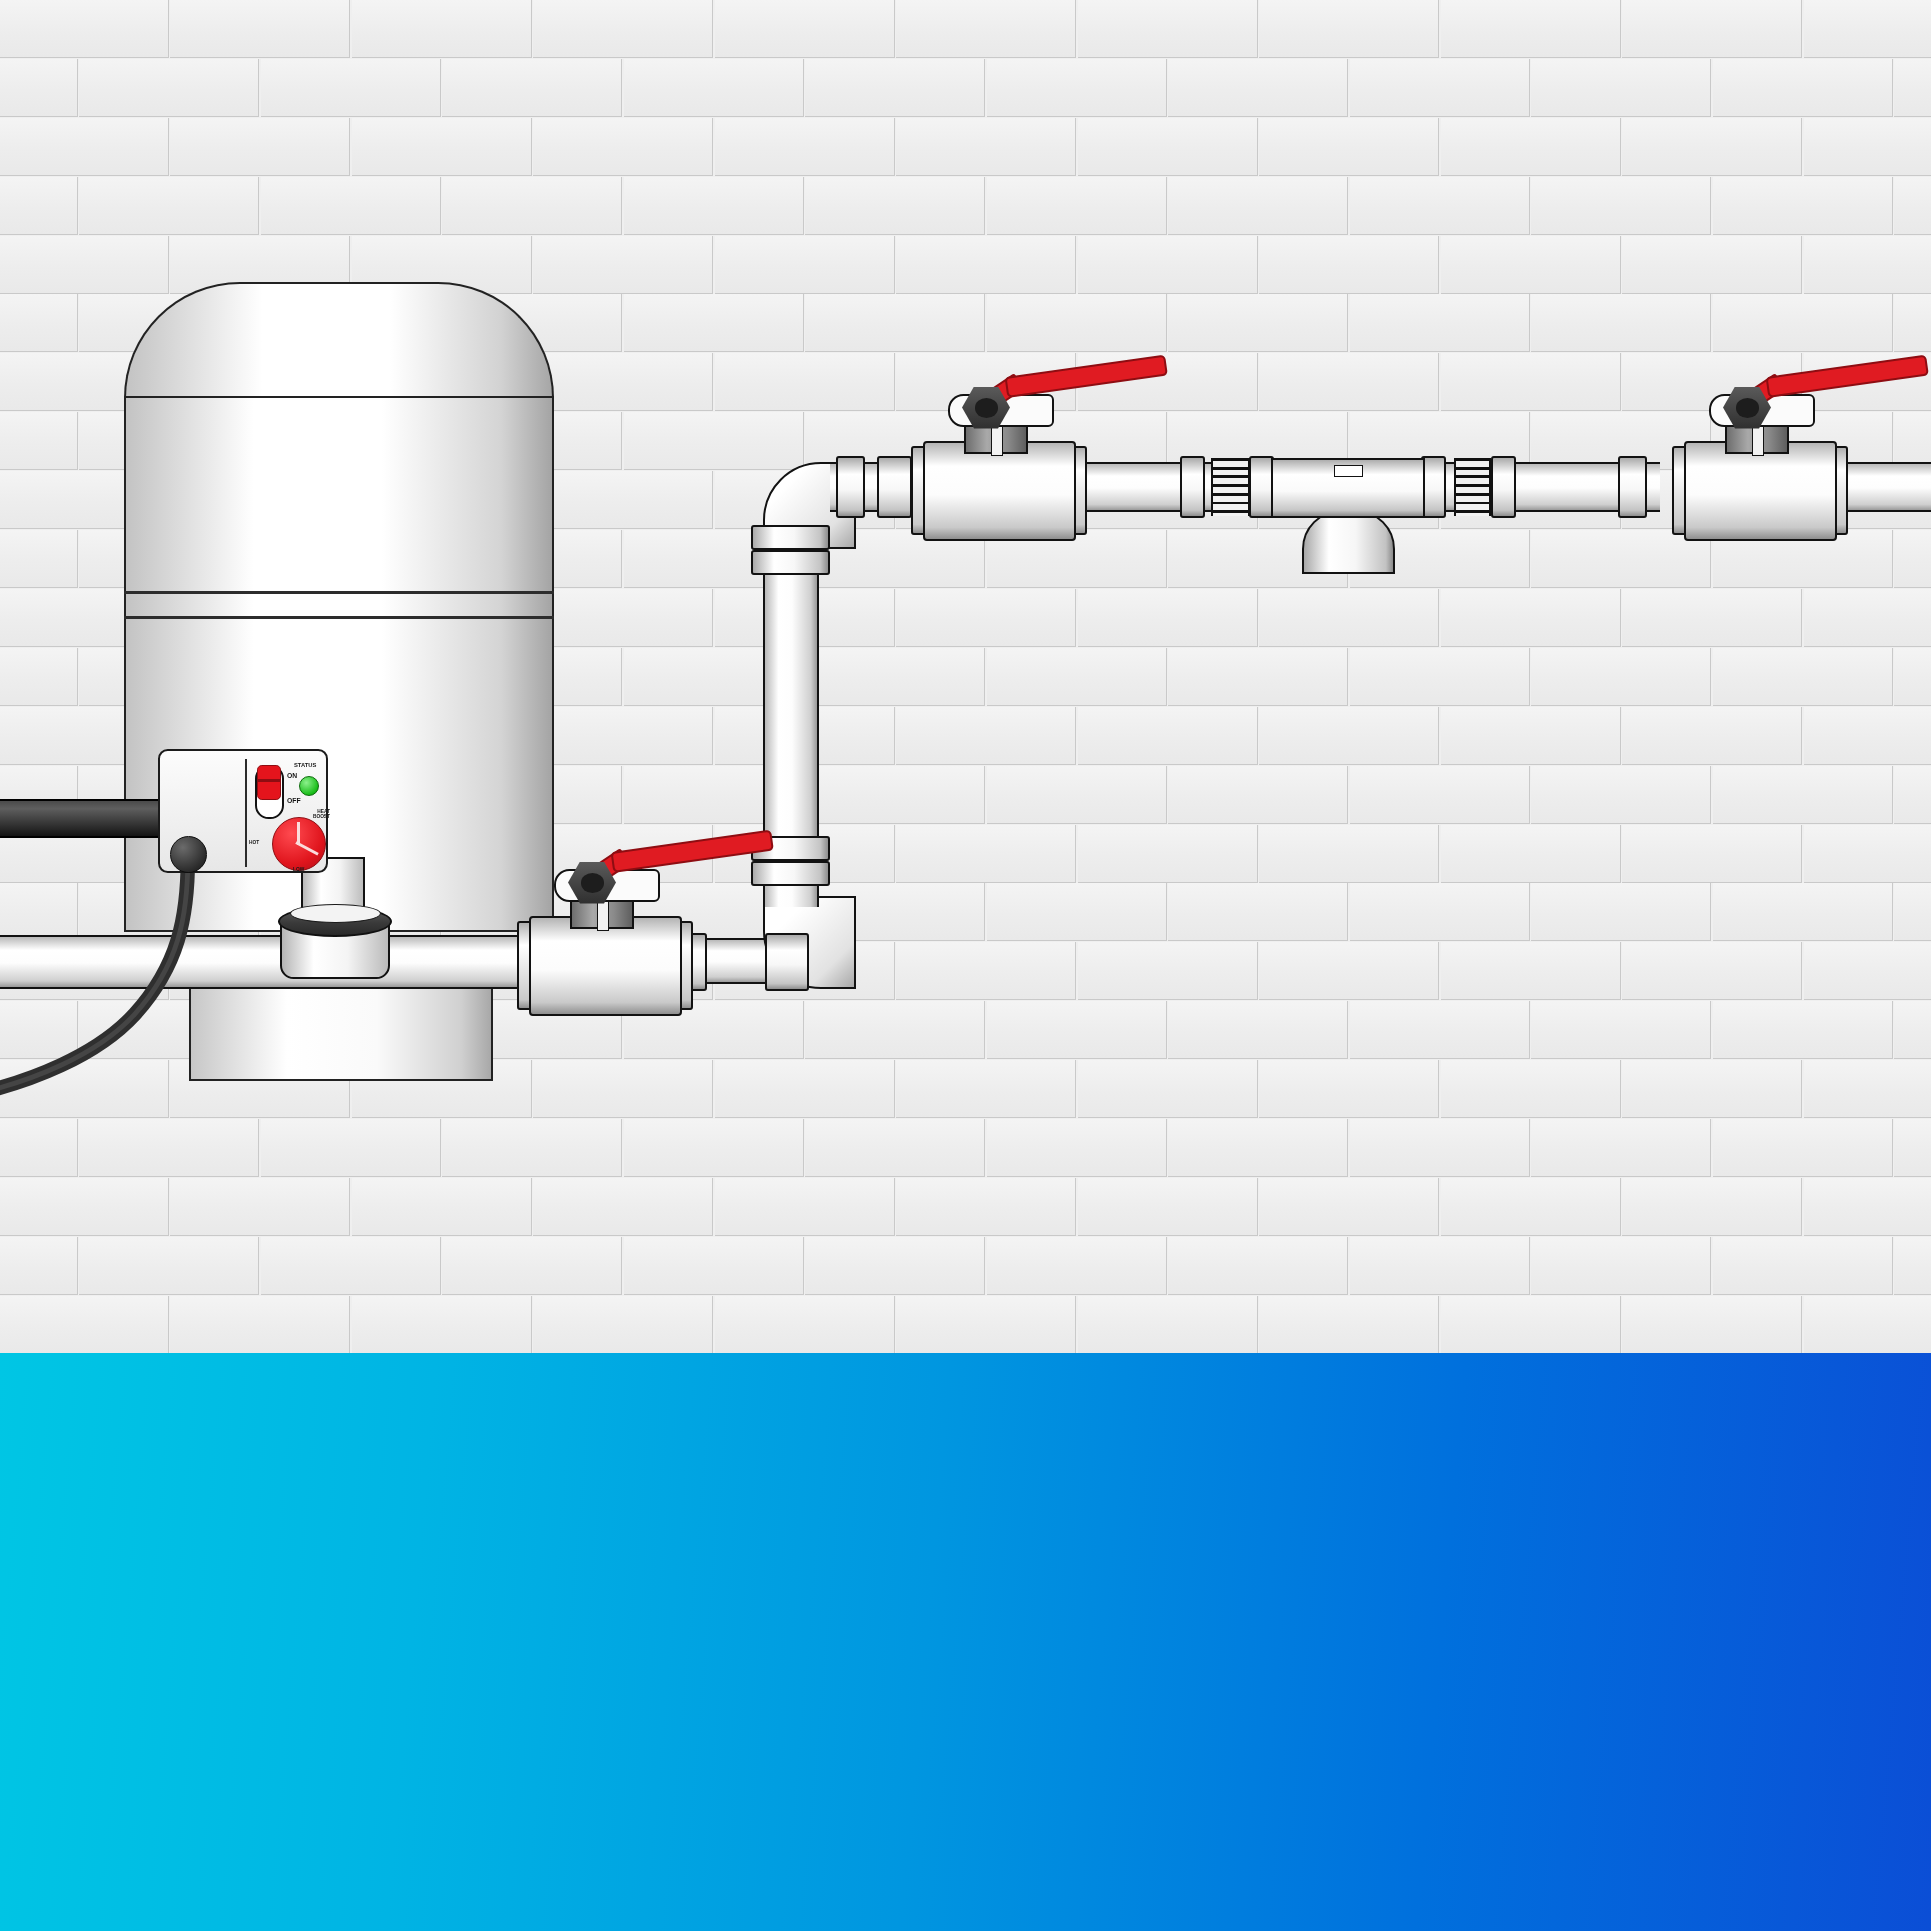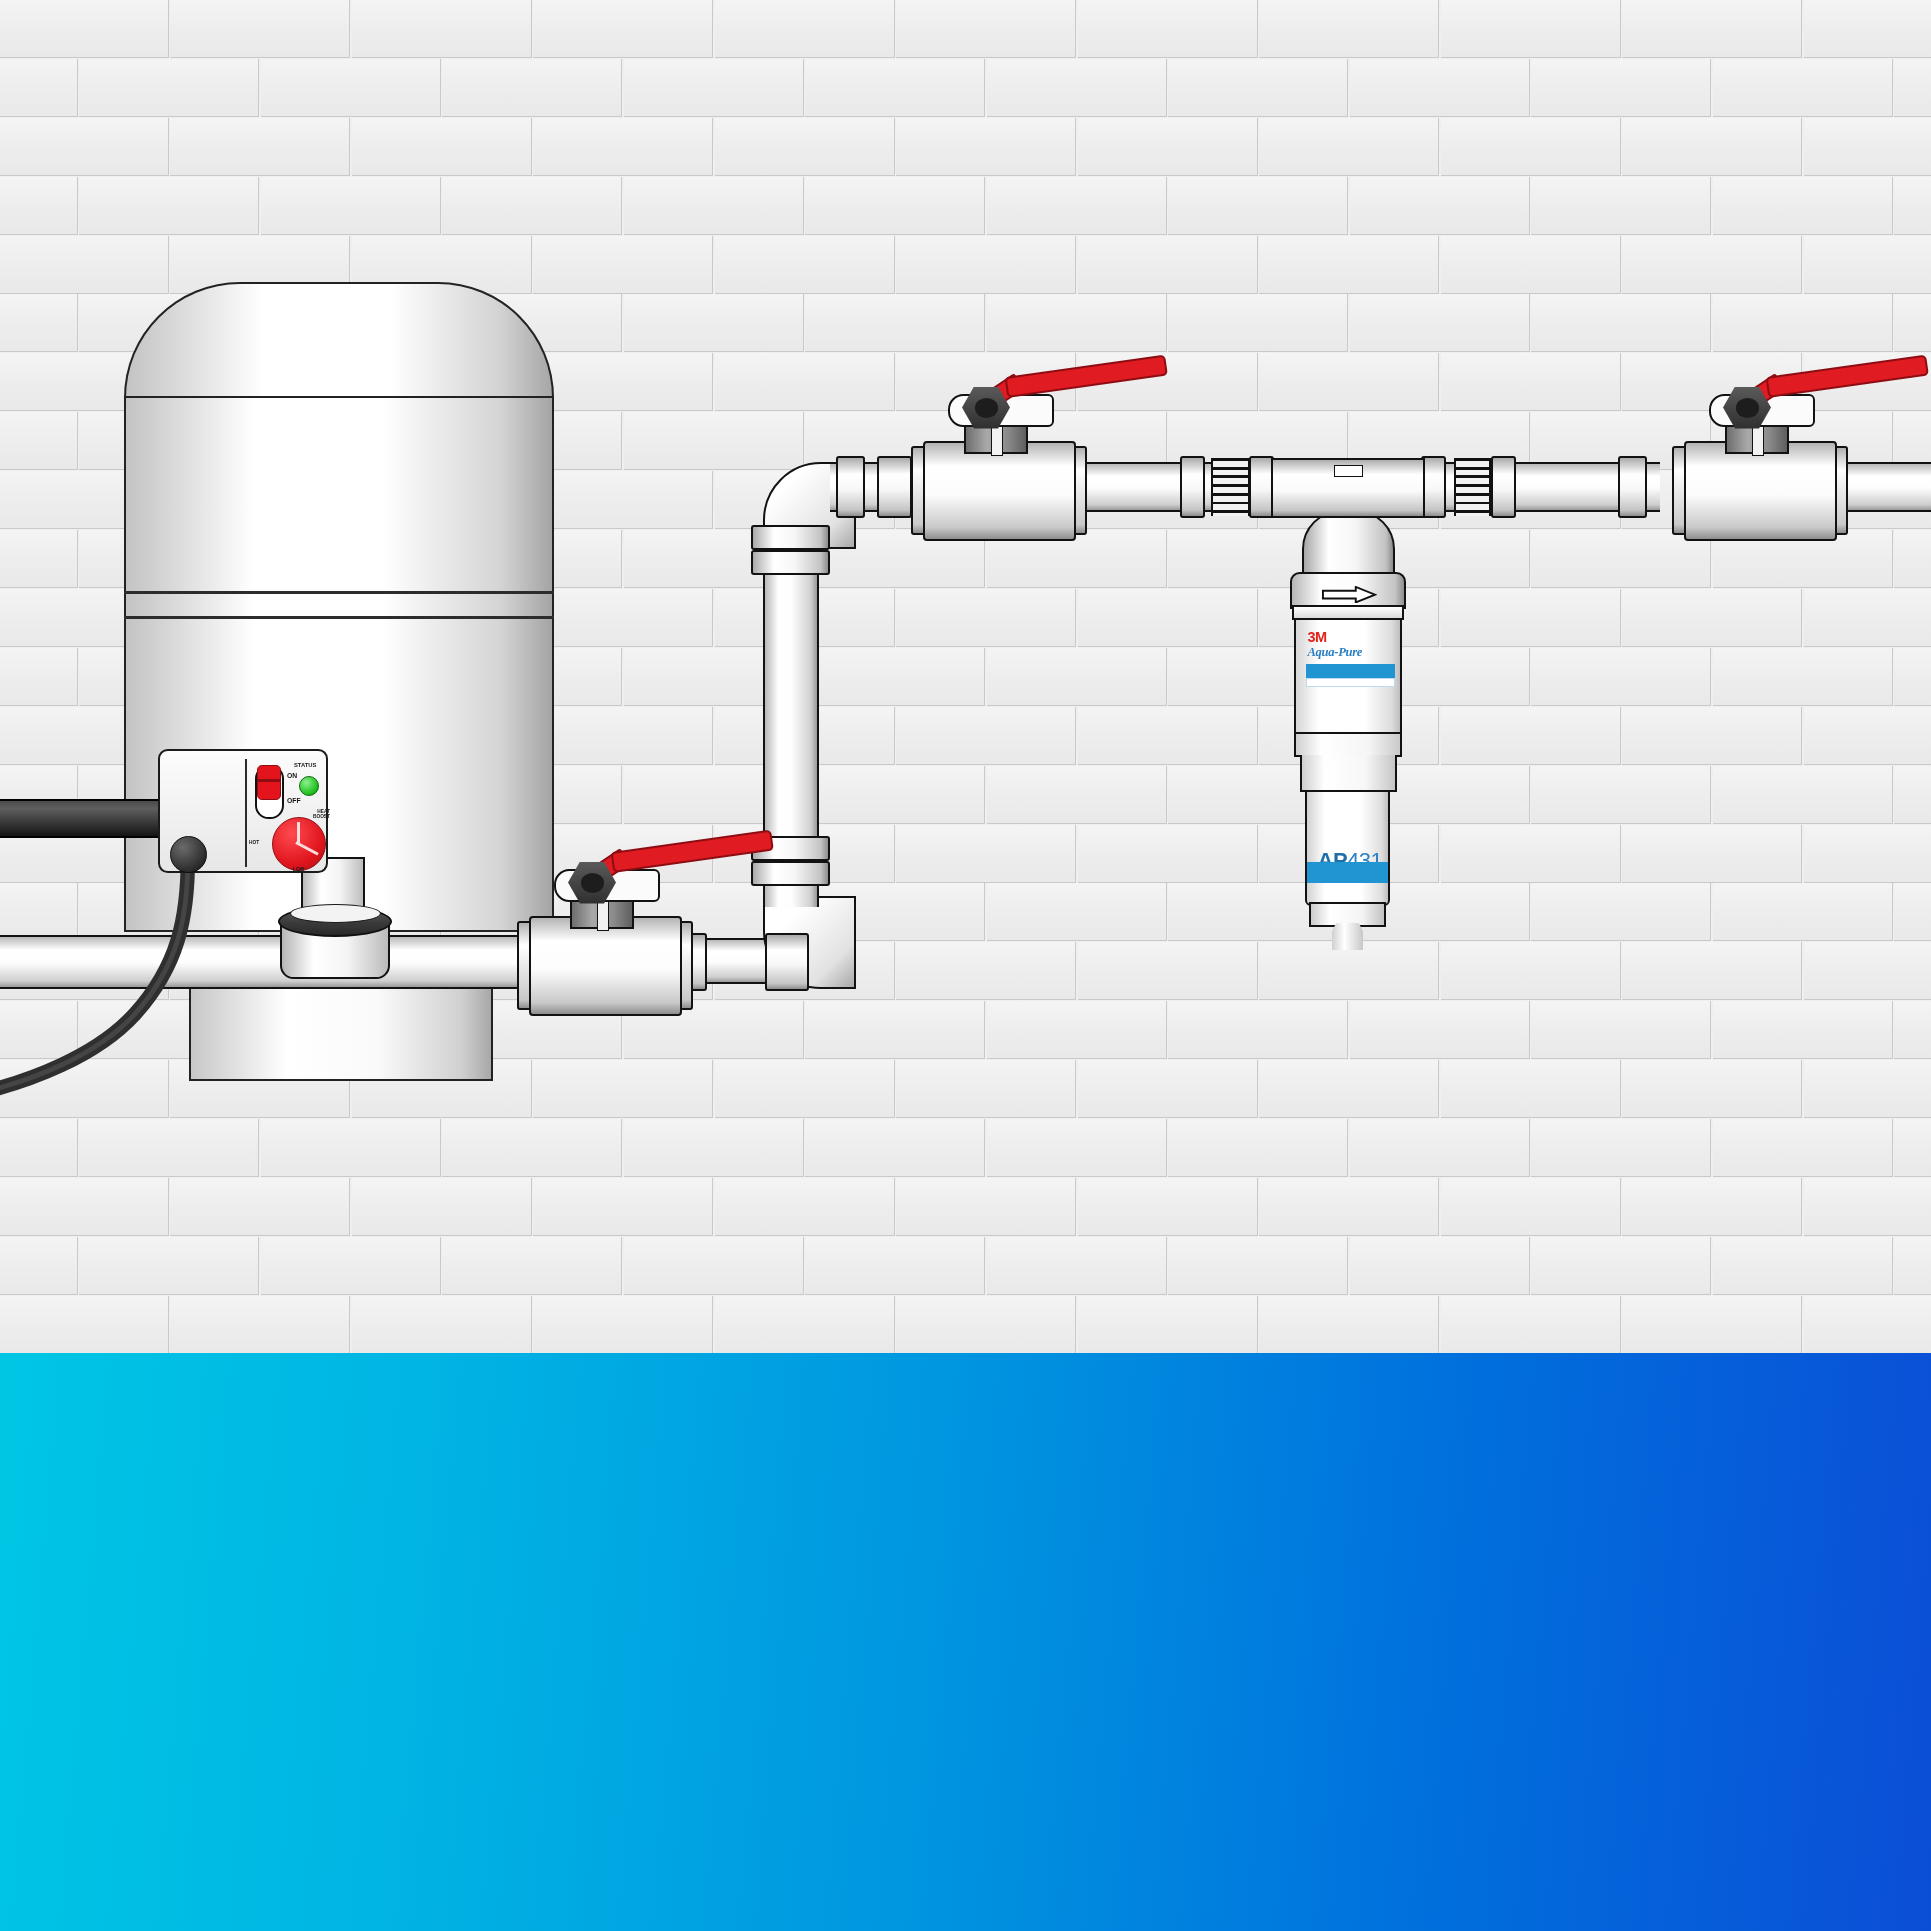--- a/index.html
+++ b/index.html
@@ -584,42 +584,20 @@
     <div class="v-body"></div>
     <div class="v-stem"></div>
     <div class="v-plate"></div>
     <div class="v-lever2"></div>
     <div class="v-lever"></div>
     <div class="v-nut"></div>
   </div>
 
   <div class="pipeH" style="left:1834px;top:462px;width:106px;height:50px;z-index:2;"></div>
 
-  <div id="filt">
-    <div id="f-head">
-      <svg id="f-arrow" viewBox="0 0 58 18">
-        <path d="M2 5 L36 5 L36 1 L56 9 L36 17 L36 13 L2 13 Z" fill="#ffffff" stroke="#111" stroke-width="2"></path>
-      </svg>
-    </div>
-    <div id="f-ring"></div>
-    <div id="f-upper">
-      <div id="f-3m">3M</div>
-      <div id="f-aqua">Aqua-Pure</div>
-      <div id="f-stripe"></div>
-      <div id="f-stripe2"></div>
-    </div>
-    <div id="f-band1"></div>
-    <div id="f-taper"></div>
-    <div id="f-lower">
-      <div id="f-model"><b>AP</b><span>431</span></div>
-    </div>
-    <div id="f-blueband"></div>
-    <div id="f-cap"></div>
-    <div id="f-plug"></div>
-  </div>
 
   <div id="banner">
     
     
     
     
   </div>
 
 </div>
 

